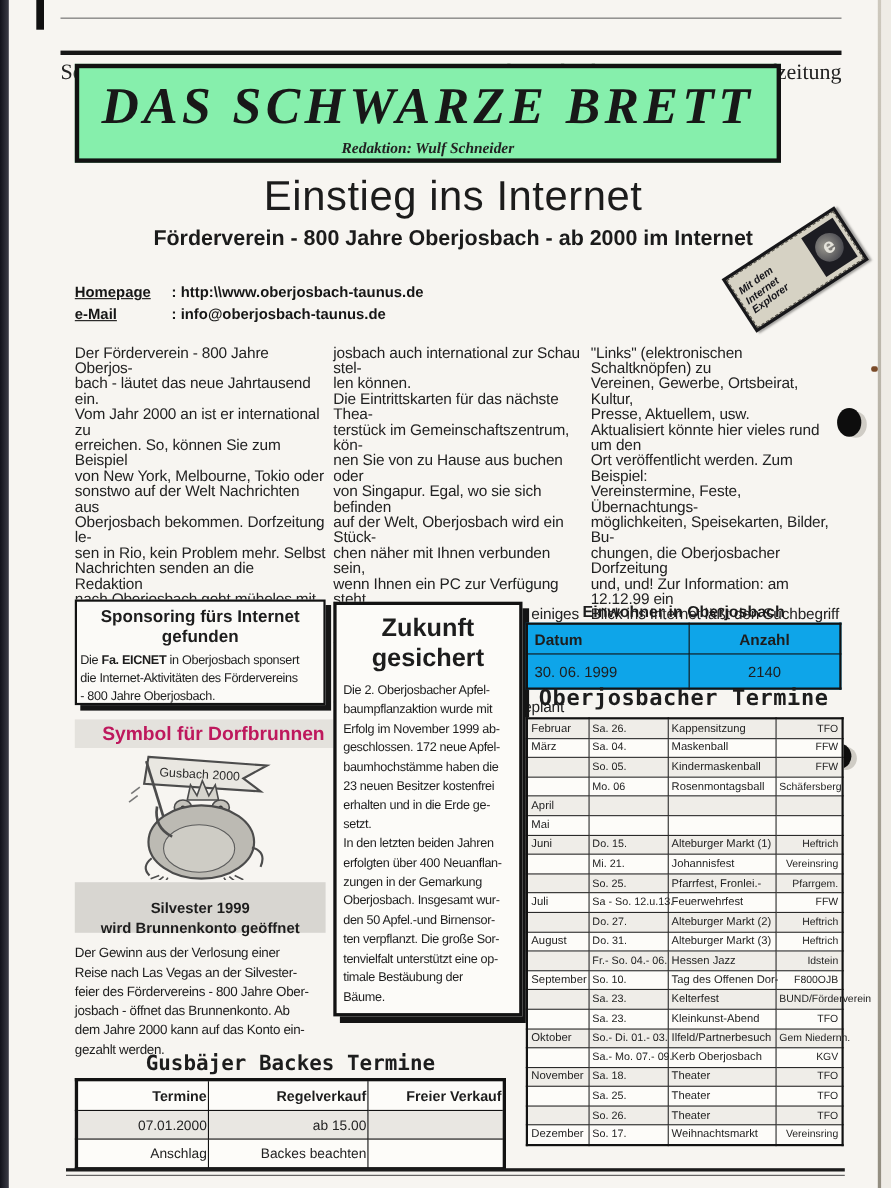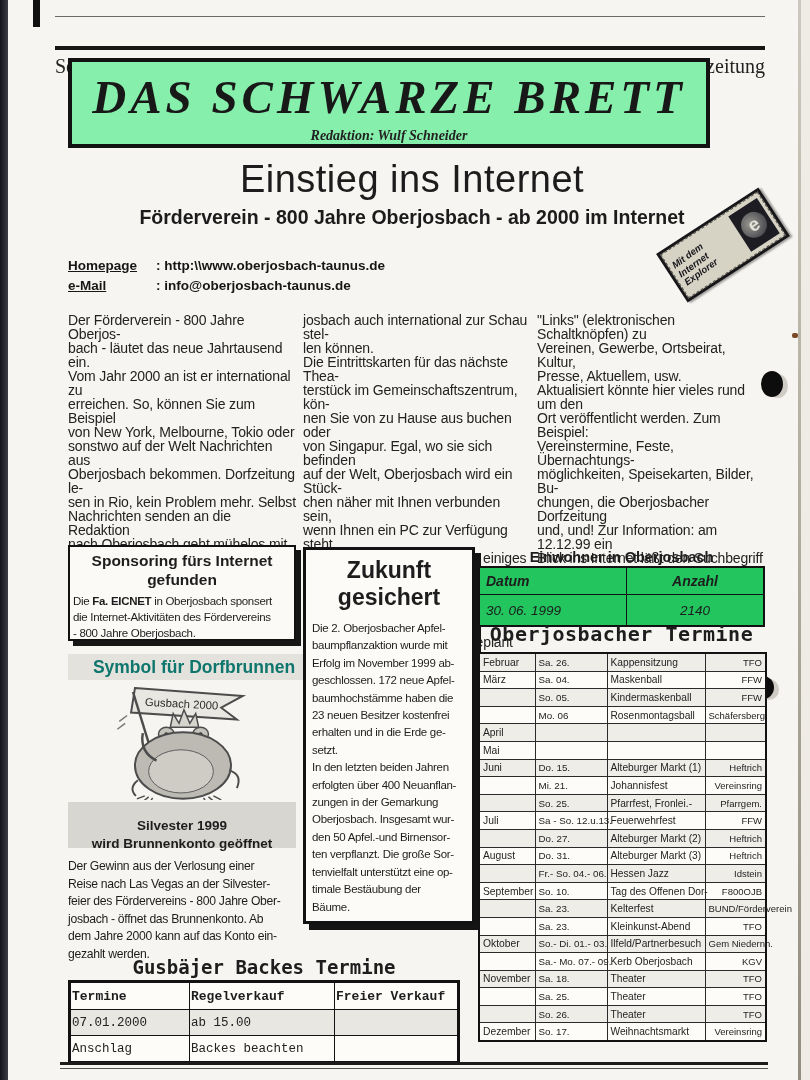--- a/index.html
+++ b/index.html
@@ -56,58 +56,58 @@
   .col1{left:68px;} .col2{left:303px;} .col3{left:537px;}
 
   
   .spon{left:68px;top:545px;width:228px;height:96px;border:2.5px solid #121212;background:#fbfaf7;
         box-shadow:5px 5px 0 #161616;box-sizing:border-box;}
   .spon-title{left:0;right:0;top:4px;text-align:center;font-weight:bold;font-size:15.5px;line-height:19px;}
   .spon-body{left:3px;right:2px;top:46px;font-size:11.5px;line-height:16px;letter-spacing:-0.3px;}
 
   
   .dorf-head{left:68px;top:654px;width:252px;height:26px;background:#e4e2dd;text-align:center;
-             font-weight:bold;font-size:17.5px;line-height:26px;color:#0f766e;}
+             font-weight:bold;font-size:17.5px;line-height:26px;color:#be185d;}
   .frog{left:84px;top:682px;}
   .silv-box{left:68px;top:802px;width:228px;height:46px;background:#d8d6d1;text-align:center;
             font-weight:bold;font-size:13.5px;line-height:18px;padding-top:15px;box-sizing:border-box;}
   .silv-body{left:68px;top:858px;width:230px;font-size:12.2px;line-height:17.5px;letter-spacing:-0.3px;}
 
   
   .zuk{left:303px;top:547px;width:172px;height:377px;border:3px solid #121212;background:#fcfbf8;
        box-shadow:6px 6px 0 #141414;box-sizing:border-box;}
   .zuk-title{left:0;right:0;top:7px;text-align:center;font-weight:bold;font-size:23px;line-height:27px;}
   .zuk-body{left:6px;right:6px;top:70px;font-size:11.5px;line-height:17.4px;letter-spacing:-0.3px;}
 
   
   .einw-title{left:478px;top:549px;width:287px;text-align:center;font-weight:bold;font-size:14.5px;}
   table{border-collapse:collapse;}
   .einw{left:478px;top:566px;}
-  .einw table{width:287px;border:2.5px solid #121212;background:#22c55e;font-style:italic;}
+  .einw table{width:287px;border:2.5px solid #121212;background:#0ea5e9;}
   .einw th,.einw td{border:1.5px solid #121212;font-family:"Liberation Sans",sans-serif;}
   .einw th{font-size:14px;font-weight:bold;height:24px;}
   .einw th:first-child,.einw td:first-child{width:139px;text-align:left;padding-left:6px;}
   .einw th:last-child,.einw td:last-child{text-align:center;}
   .einw td{font-size:13.5px;height:28px;}
 
   
   .term-title{left:478px;top:622px;width:287px;text-align:center;font-weight:bold;font-size:20px;letter-spacing:0.5px;}
   .term{left:478px;top:652px;}
   .term table{width:287px;border:2px solid #121212;table-layout:fixed;background:#fdfcf9;}
   .term td{border:1px solid #2a2a2a;height:16.6px;font-size:10.2px;padding:0 3px;white-space:nowrap;color:#232323;}
   .term tr:nth-child(odd) td{background:#efede8;}
   .term td:nth-child(1){font-size:10.3px;}
   .term td:nth-child(2){font-size:9.8px;}
   .term td:nth-child(4){text-align:right;font-size:9.5px;}
 
   
   .back-title{left:68px;top:956px;width:392px;text-align:center;font-weight:bold;font-size:19px;}
   .back{left:68px;top:980px;}
   .back table{width:392px;border:3px solid #121212;background:#fdfcf9;}
-  .back th,.back td{border:1.5px solid #121212;text-align:left;font-family:Liberation Mono, monospace;}
+  .back th,.back td{border:1.5px solid #121212;text-align:right;font-family:Liberation Sans, sans-serif;}
   .back th{font-size:13px;font-weight:bold;height:24px;}
   .back td{font-size:12.5px;height:23px;color:#222;}
   .back tr:nth-child(1) td{background:#e9e7e2;}
   .back th:nth-child(1),.back td:nth-child(1){width:116px;}
   .back th:nth-child(2),.back td:nth-child(2){width:142px;}
 
   
   .rule-bot1{left:60px;top:1062px;width:708px;height:3px;background:#1c1c1c;}
   .rule-bot2{left:60px;top:1068px;width:708px;height:1px;background:#555;}
 </style>

